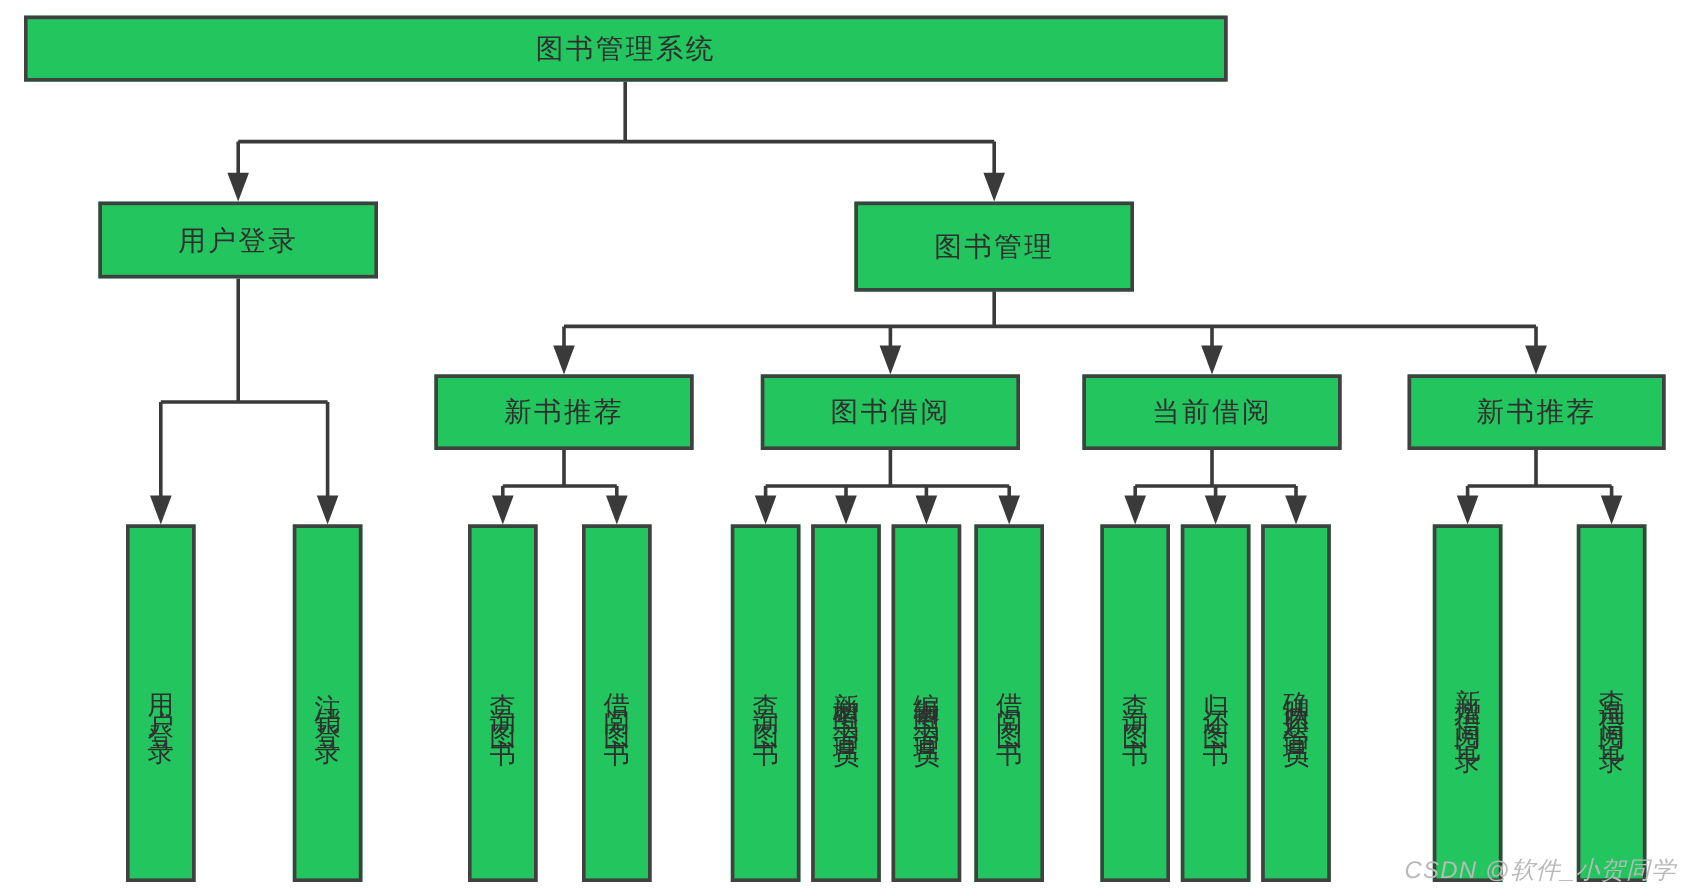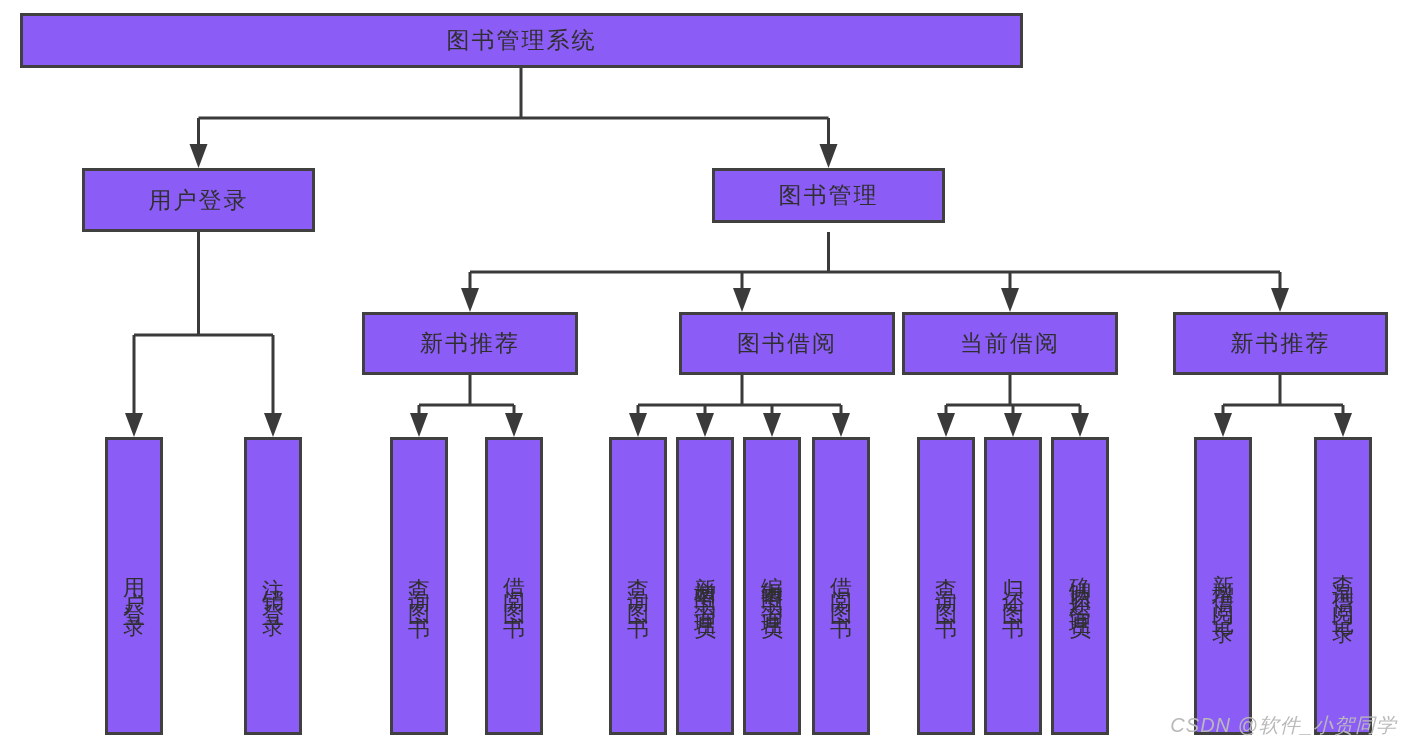--- a/index.html
+++ b/index.html
@@ -15,43 +15,43 @@
     position: absolute;
     left: 0; top: 0;
     width: 1405px; height: 747px;
     z-index: 1;
   }
   #wires path { stroke: #3a3a3a; stroke-width: 3; fill: none; }
   #wires polygon { fill: #3a3a3a; stroke: none; }
 
   .node {
     position: absolute;
-    background: #8b5cf6;
+    background: #22c55e;
     border: 3px solid #404040;
     box-sizing: border-box;
     color: #2f2f2f;
     z-index: 2;
     display: flex;
     align-items: center;
     justify-content: center;
   }
   .hbox { font-size: 23px; letter-spacing: 2px; white-space: nowrap; }
   .vbox { writing-mode: vertical-rl; font-size: 22px; }
   .ls4 { letter-spacing: 13px; }
   .ls6 { letter-spacing: 10px; }
   .ls9 { letter-spacing: 6px; }
 
   
   .n-root      { left: 20px;  top: 13px;  width: 1003px; height: 55px; }
   
   .n-ulogin    { left: 82px;  top: 168px; width: 233px; height: 64px; }
-  .n-bmgmt     { left: 712px; top: 168px; width: 233px; height: 55px; text-align: right; }
+  .n-bmgmt     { left: 712px; top: 168px; width: 233px; height: 75px; text-align: right; }
   
   .n-newrec    { left: 362px;  top: 312px; width: 216px; height: 63px; }
-  .n-bborrow   { left: 634px;  top: 312px; width: 216px; height: 63px; margin-left: 45px; }
+  .n-bborrow   { left: 634px;  top: 312px; width: 216px; height: 63px; }
   .n-cborrow   { left: 902px;  top: 312px; width: 216px; height: 63px; }
   .n-brecords  { left: 1173px; top: 312px; width: 215px; height: 63px; }
   
   .leaf { top: 437px; width: 58px; height: 298px; }
   .n-login     { left: 105px;  }
   .n-logout    { left: 244px;  }
   .n-rec-q     { left: 390px;  }
   .n-rec-b     { left: 485px;  }
   .n-bb-q      { left: 609px;  }
   .n-bb-add    { left: 676px;  }

